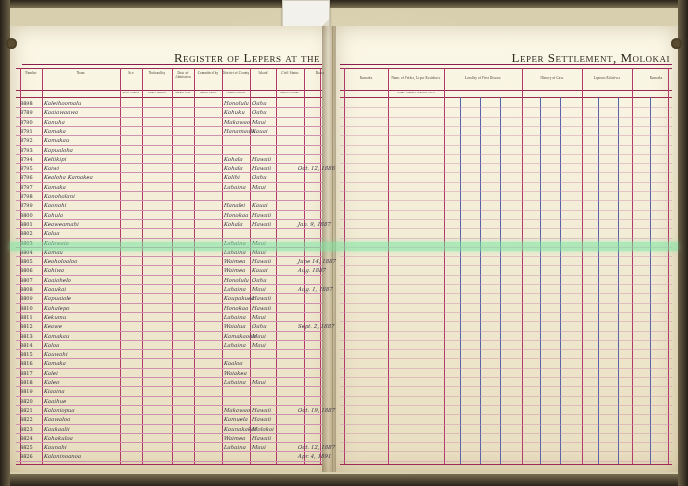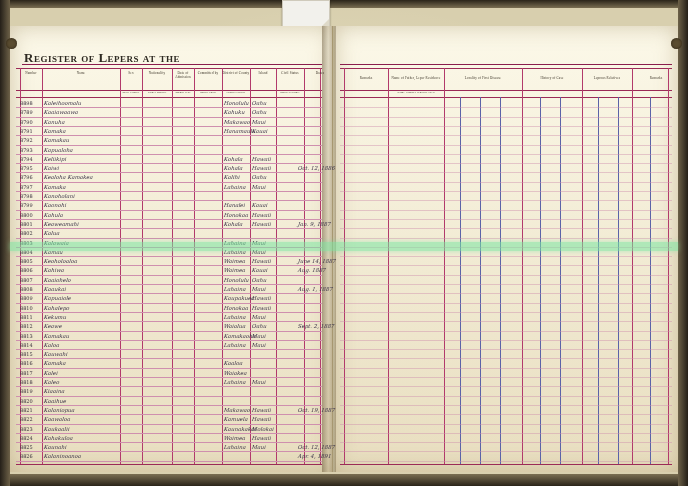--- a/index.html
+++ b/index.html
@@ -44,22 +44,22 @@
     background:linear-gradient(90deg, rgba(90,72,40,.45), rgba(90,72,40,.08) 45%, rgba(90,72,40,.35));}
 
   
   .hole{position:absolute;width:11px;height:11px;border-radius:50%;
     background:#5a4c30;box-shadow:inset 0 0 3px #2a2114;}
   .hole.l{left:6px;top:38px;}
   .hole.r{right:6px;top:38px;}
 
   
   .title{
-    position:absolute;text-align:left;font-variant:small-caps;
-    color:#2e2a22;letter-spacing:.5px;white-space:nowrap;font-weight:bold;
+    position:absolute;text-align:right;font-variant:small-caps;
+    color:#2e2a22;letter-spacing:.5px;white-space:nowrap;
   }
   .title.left{left:24px;top:50px;width:296px;font-size:13px;}
   .title.right{left:340px;top:50px;width:330px;font-size:13px;}
   .rule{position:absolute;height:1px;background:#8a1d4d;}
 
   
   .tbl{position:absolute;}
   .vline{position:absolute;width:1px;background:#b23a6b;top:0;bottom:0;}
   .vline.blue{background:#5b63a8;}
   .hline{position:absolute;height:1px;background:#cf8fae;left:0;right:0;}
@@ -101,20 +101,21 @@
   </div>
 
   <div class="leaf left"></div>
   <div class="leaf right"></div>
   <div class="gutter"></div>
 
   <div class="hole l"></div>
   <div class="hole r"></div>
 
   <div class="title left">Register of Lepers at the</div>
+  <div class="title right">Leper Settlement, Molokai</div>
 
   <div class="rule" style="left:22px;top:64px;width:300px;"></div>
   <div class="rule" style="left:340px;top:64px;width:332px;"></div>
 
   <div class="tbl" id="left-table" style="left:16px;top:68px;width:306px;height:396px;">
     <div class="hline strong" style="top:0;"></div>
     <div class="hline strong" style="top:22px;"></div>
     <div class="hline strong" style="top:29px;"></div>
     <div class="hline strong" style="top:396px;"></div>
   <div class="vline" style="left: 4px;"></div>

